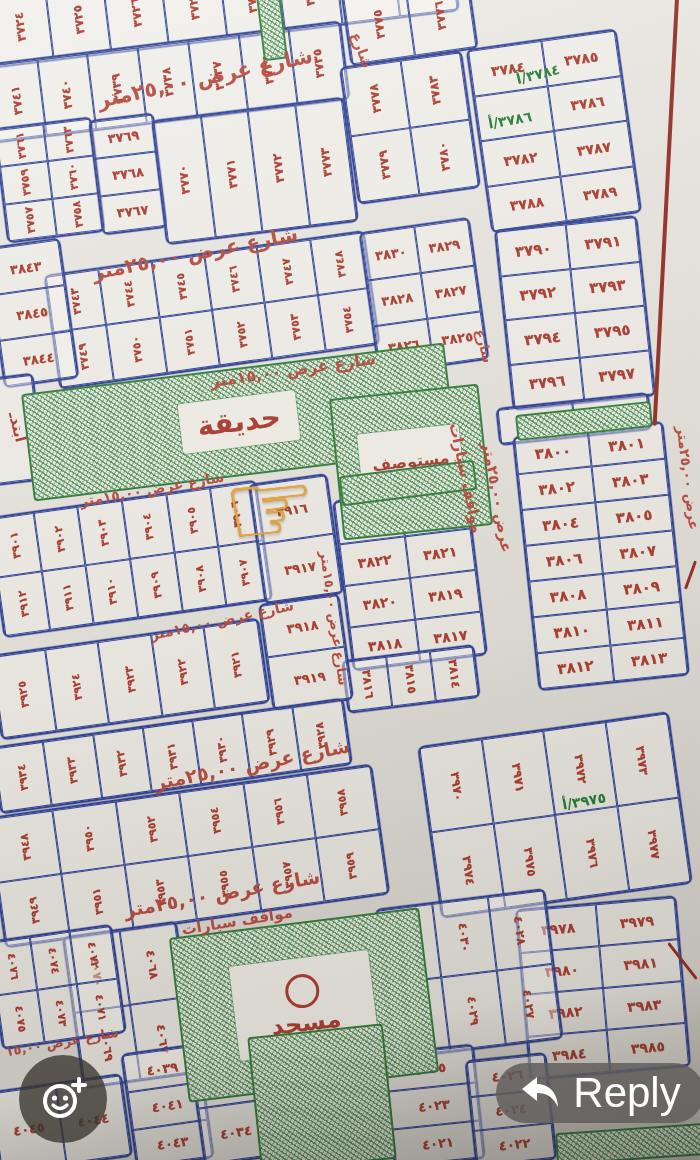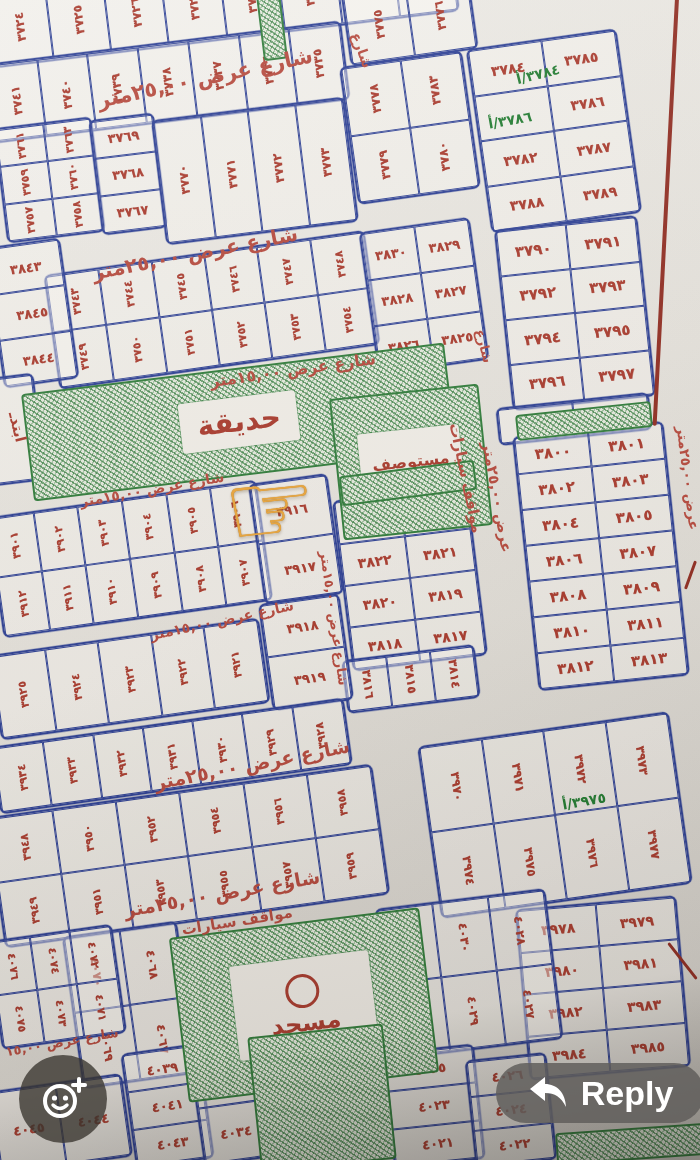--- a/index.html
+++ b/index.html
@@ -26,21 +26,21 @@
   .stroke{position:absolute;background:#8f2b20;border-radius:2px;z-index:13;}
   .pointer{position:absolute;color:#eba53a;line-height:.9;z-index:30;
     text-shadow:0 2px 3px rgba(60,40,0,.30), 0 0 1px #c07f17;}
   .photo-overlay{position:absolute;inset:0;pointer-events:none;z-index:40;background:
     linear-gradient(170deg,rgba(255,255,255,.10),rgba(150,140,125,.07) 55%,rgba(80,70,60,.14) 85%,rgba(35,30,25,.42));}
   .sticker-btn{position:absolute;left:19px;top:1055px;width:88px;height:88px;border-radius:50%;
     background:rgba(56,52,46,.78);display:flex;align-items:center;justify-content:center;z-index:50;border:none;padding:0;}
   .reply-btn{position:absolute;left:496px;top:1063px;width:208px;height:60px;border-radius:30px;
     background:rgba(95,93,91,.84);display:flex;align-items:center;justify-content:center;gap:12px;
     z-index:52;border:none;padding:0;}
-  .reply-label{color:#fff;font-size:34px;font-weight:700;font-family:"Liberation Sans","DejaVu Sans",sans-serif;}
+  .reply-label{color:#fff;font-size:42px;font-weight:400;font-family:"Liberation Sans","DejaVu Sans",sans-serif;}
   .watermark{position:absolute;left:502px;top:1094px;font-size:54px;font-weight:700;
     color:rgba(255,255,255,.88);z-index:51;letter-spacing:3px;}
 </style>
 </head>
 <body>
 
 <div id="screen">
   <div id="map-layer">
       <div class="area hatch" style="left: 26px; top: 368px; width: 422px; height: 104px; transform: rotate(-7deg);">
         <div class="area-label" style="width: 118px; height: 50px;">

